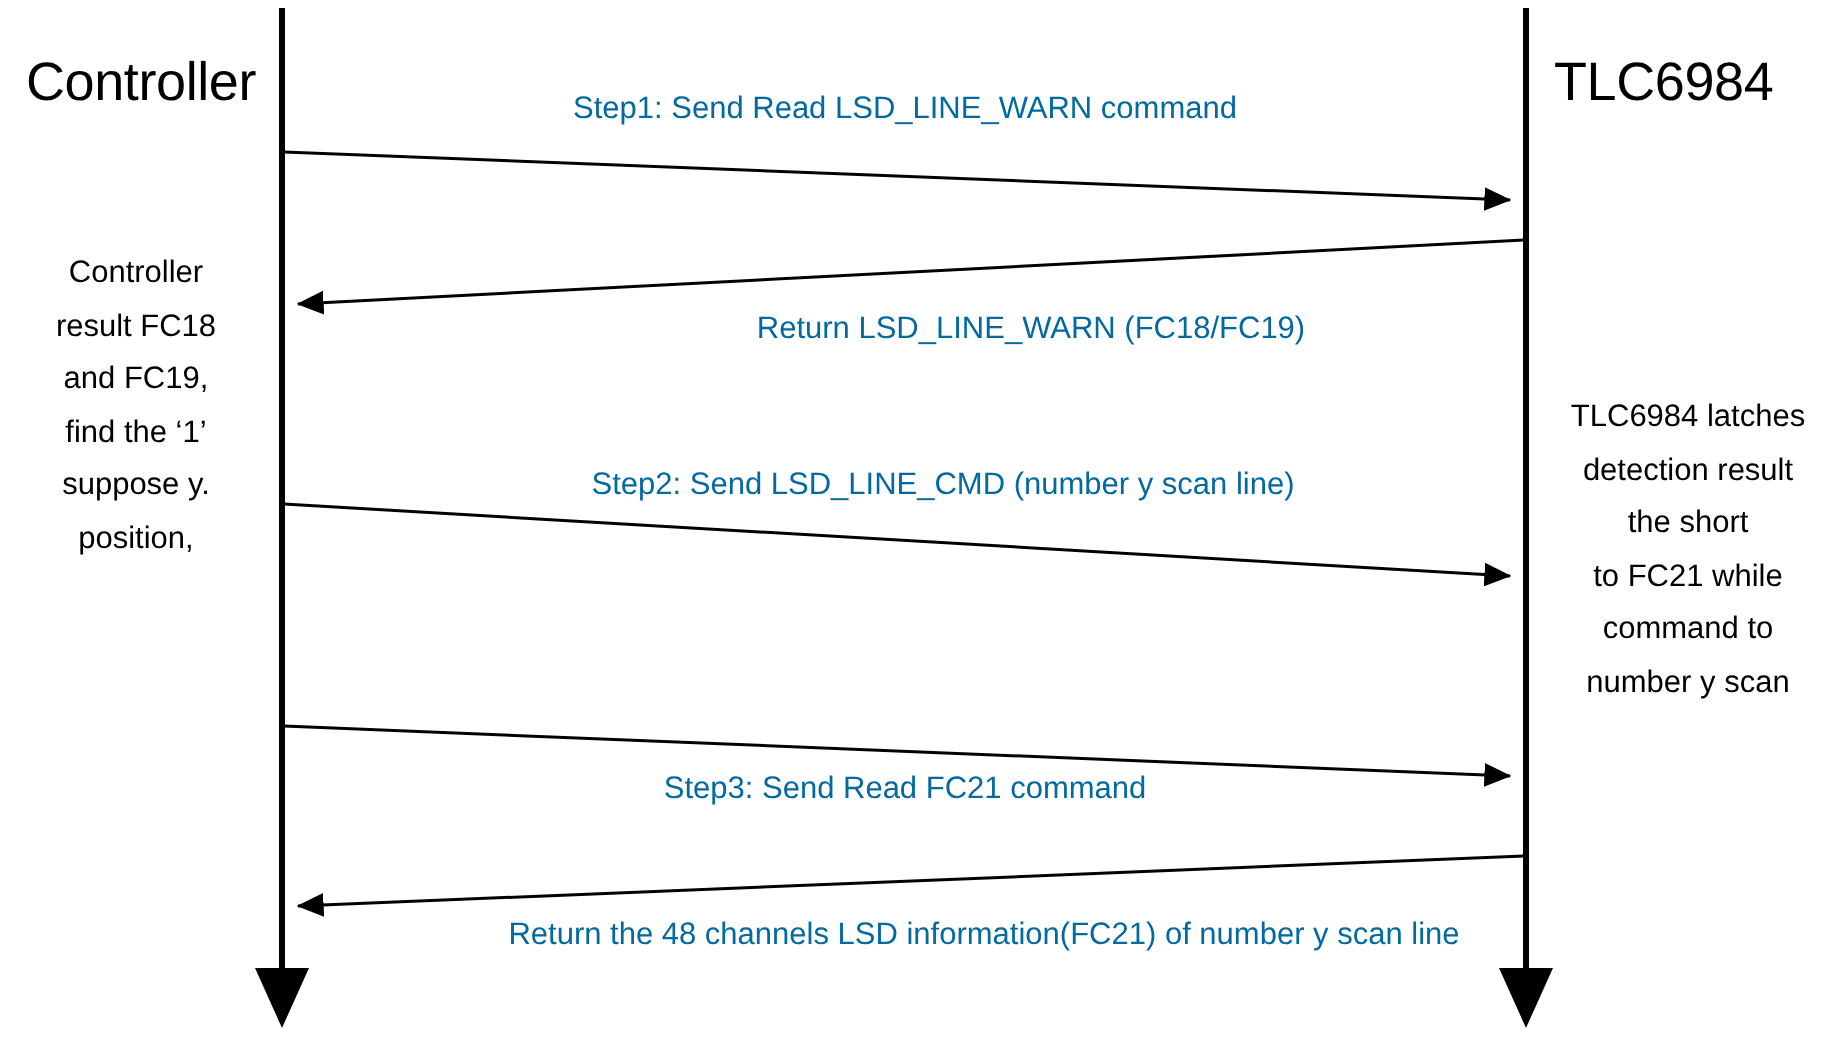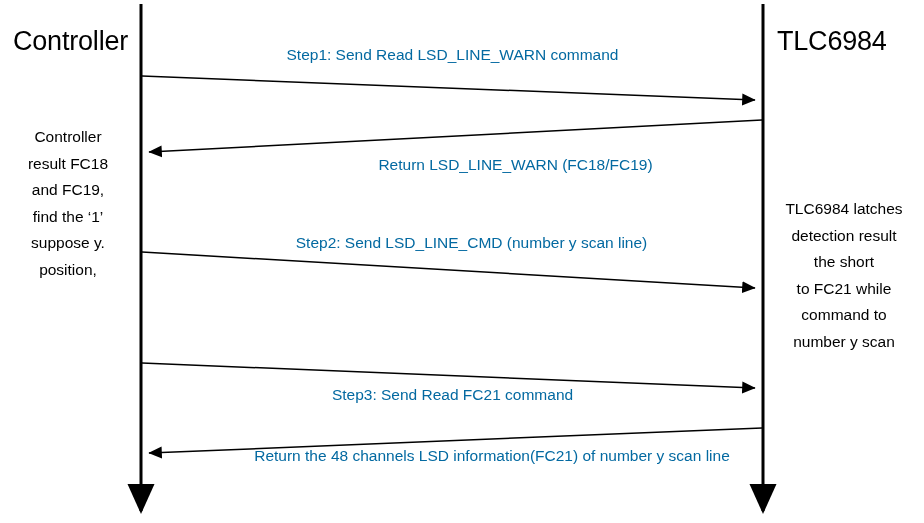--- a/index.html
+++ b/index.html
@@ -107,21 +107,21 @@
   <div class="actor-title" id="actor-right-title">TLC6984</div>
 
   <div class="msg-label" style="left:142px; top:45px; width:621px;">Step1: Send Read LSD_LINE_WARN command</div>
 
   <div class="msg-label" style="left:142px; top:155px; width:747px;">Return LSD_LINE_WARN (FC18/FC19)</div>
 
   <div class="msg-label" style="left:142px; top:233px; width:659px;">Step2: Send LSD_LINE_CMD (number y scan line)</div>
 
   <div class="msg-label" style="left:142px; top:337px; width:621px;margin-top:48px;">Step3: Send Read FC21 command</div>
 
-  <div class="msg-label" style="left:142px; top:446px; width:700px;">Return the 48 channels LSD information(FC21) of number y scan line</div>
+  <div class="msg-label" style="left:142px; top:458px; width:700px;">Return the 48 channels LSD information(FC21) of number y scan line</div>
 
   <div class="note-block" id="note-left">
     <span class="note-line">Controller</span>
     <span class="note-line">result FC18</span>
     <span class="note-line">and FC19,</span>
     <span class="note-line">find the ‘1’</span>
     <span class="note-line">suppose y.</span>
     <span class="note-line">position,</span>
   </div>
 

